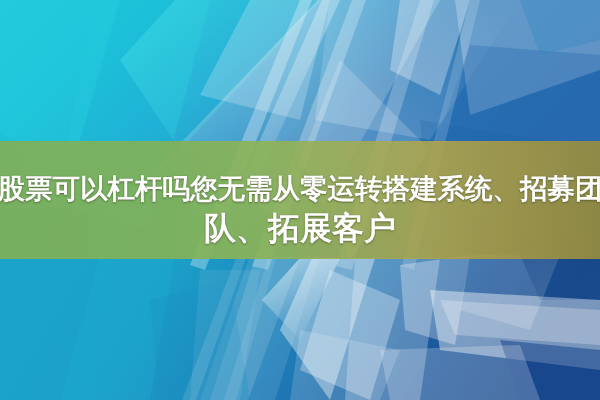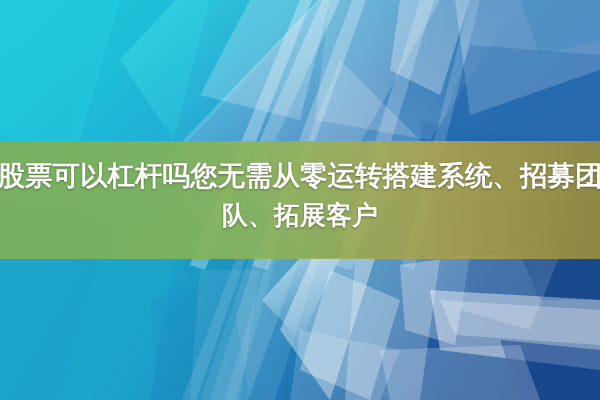--- a/index.html
+++ b/index.html
@@ -37,42 +37,42 @@
       rgba(128,178,88,0.92) 26%,
       rgba(142,180,86,0.90) 44%,
       rgba(163,172,80,0.88) 60%,
       rgba(178,166,74,0.88) 72%,
       rgba(166,152,66,0.90) 86%,
       rgba(150,140,62,0.92) 100%);
   }
   #caption {
     position: absolute;
     left: 0;
-    top: 136px;
+    top: 149px;
     width: 600px;
     height: 118px;
     display: flex;
     flex-direction: column;
     align-items: center;
     justify-content: center;
     text-align: center;
   }
   .cap-line {
     color: #ffffff;
     font-size: 27px;
     font-weight: bold;
     line-height: 40px;
     letter-spacing: 0px;
     white-space: nowrap;
     text-shadow:
       0 1px 2px rgba(60,70,30,0.55),
       0 0 1px rgba(60,70,30,0.40);
   }
   .cap-line-1 { font-size: 27.5px; }
-  .cap-line-2 { font-size: 26px; }
+  .cap-line-2 { font-size: 32px; }
 </style>
 </head>
 <body>
 
 <div id="stage">
 
   <svg id="bg-svg" viewBox="0 0 600 400" preserveAspectRatio="none">
     <defs>
       <linearGradient id="baseGrad" x1="0" y1="0" x2="1" y2="0.35">
         <stop offset="0%" stop-color="#1ec6da"></stop>

